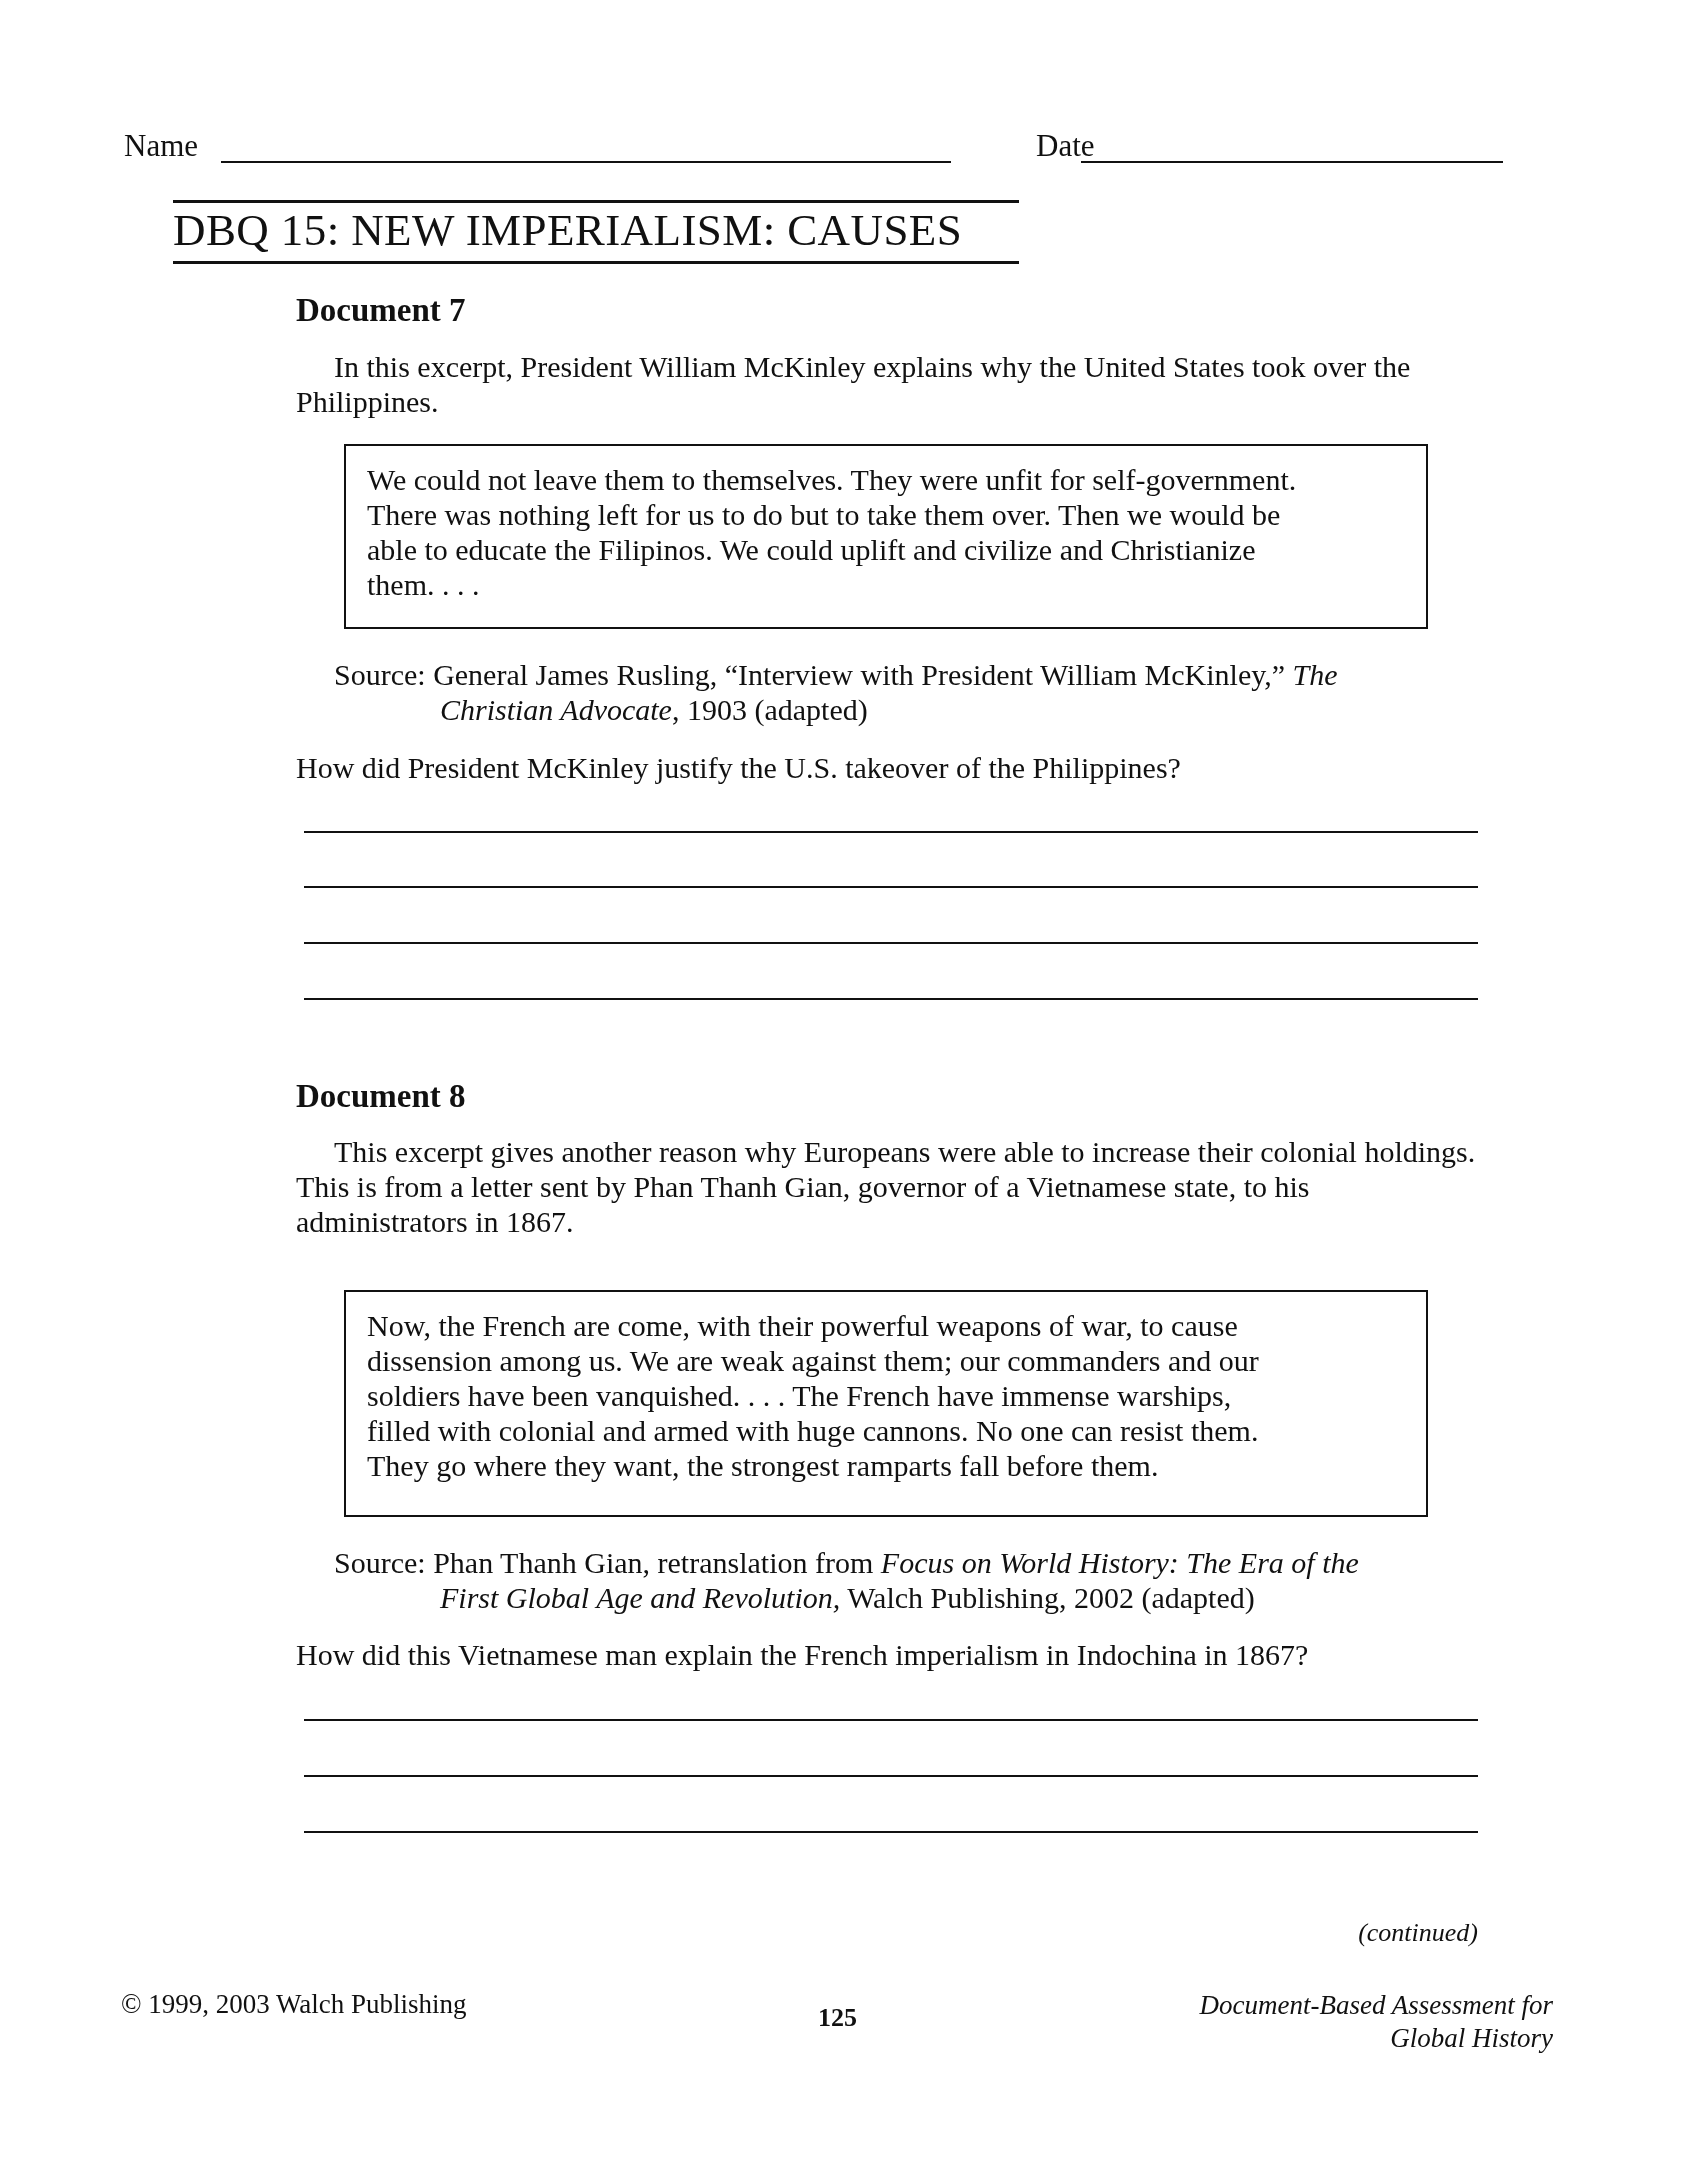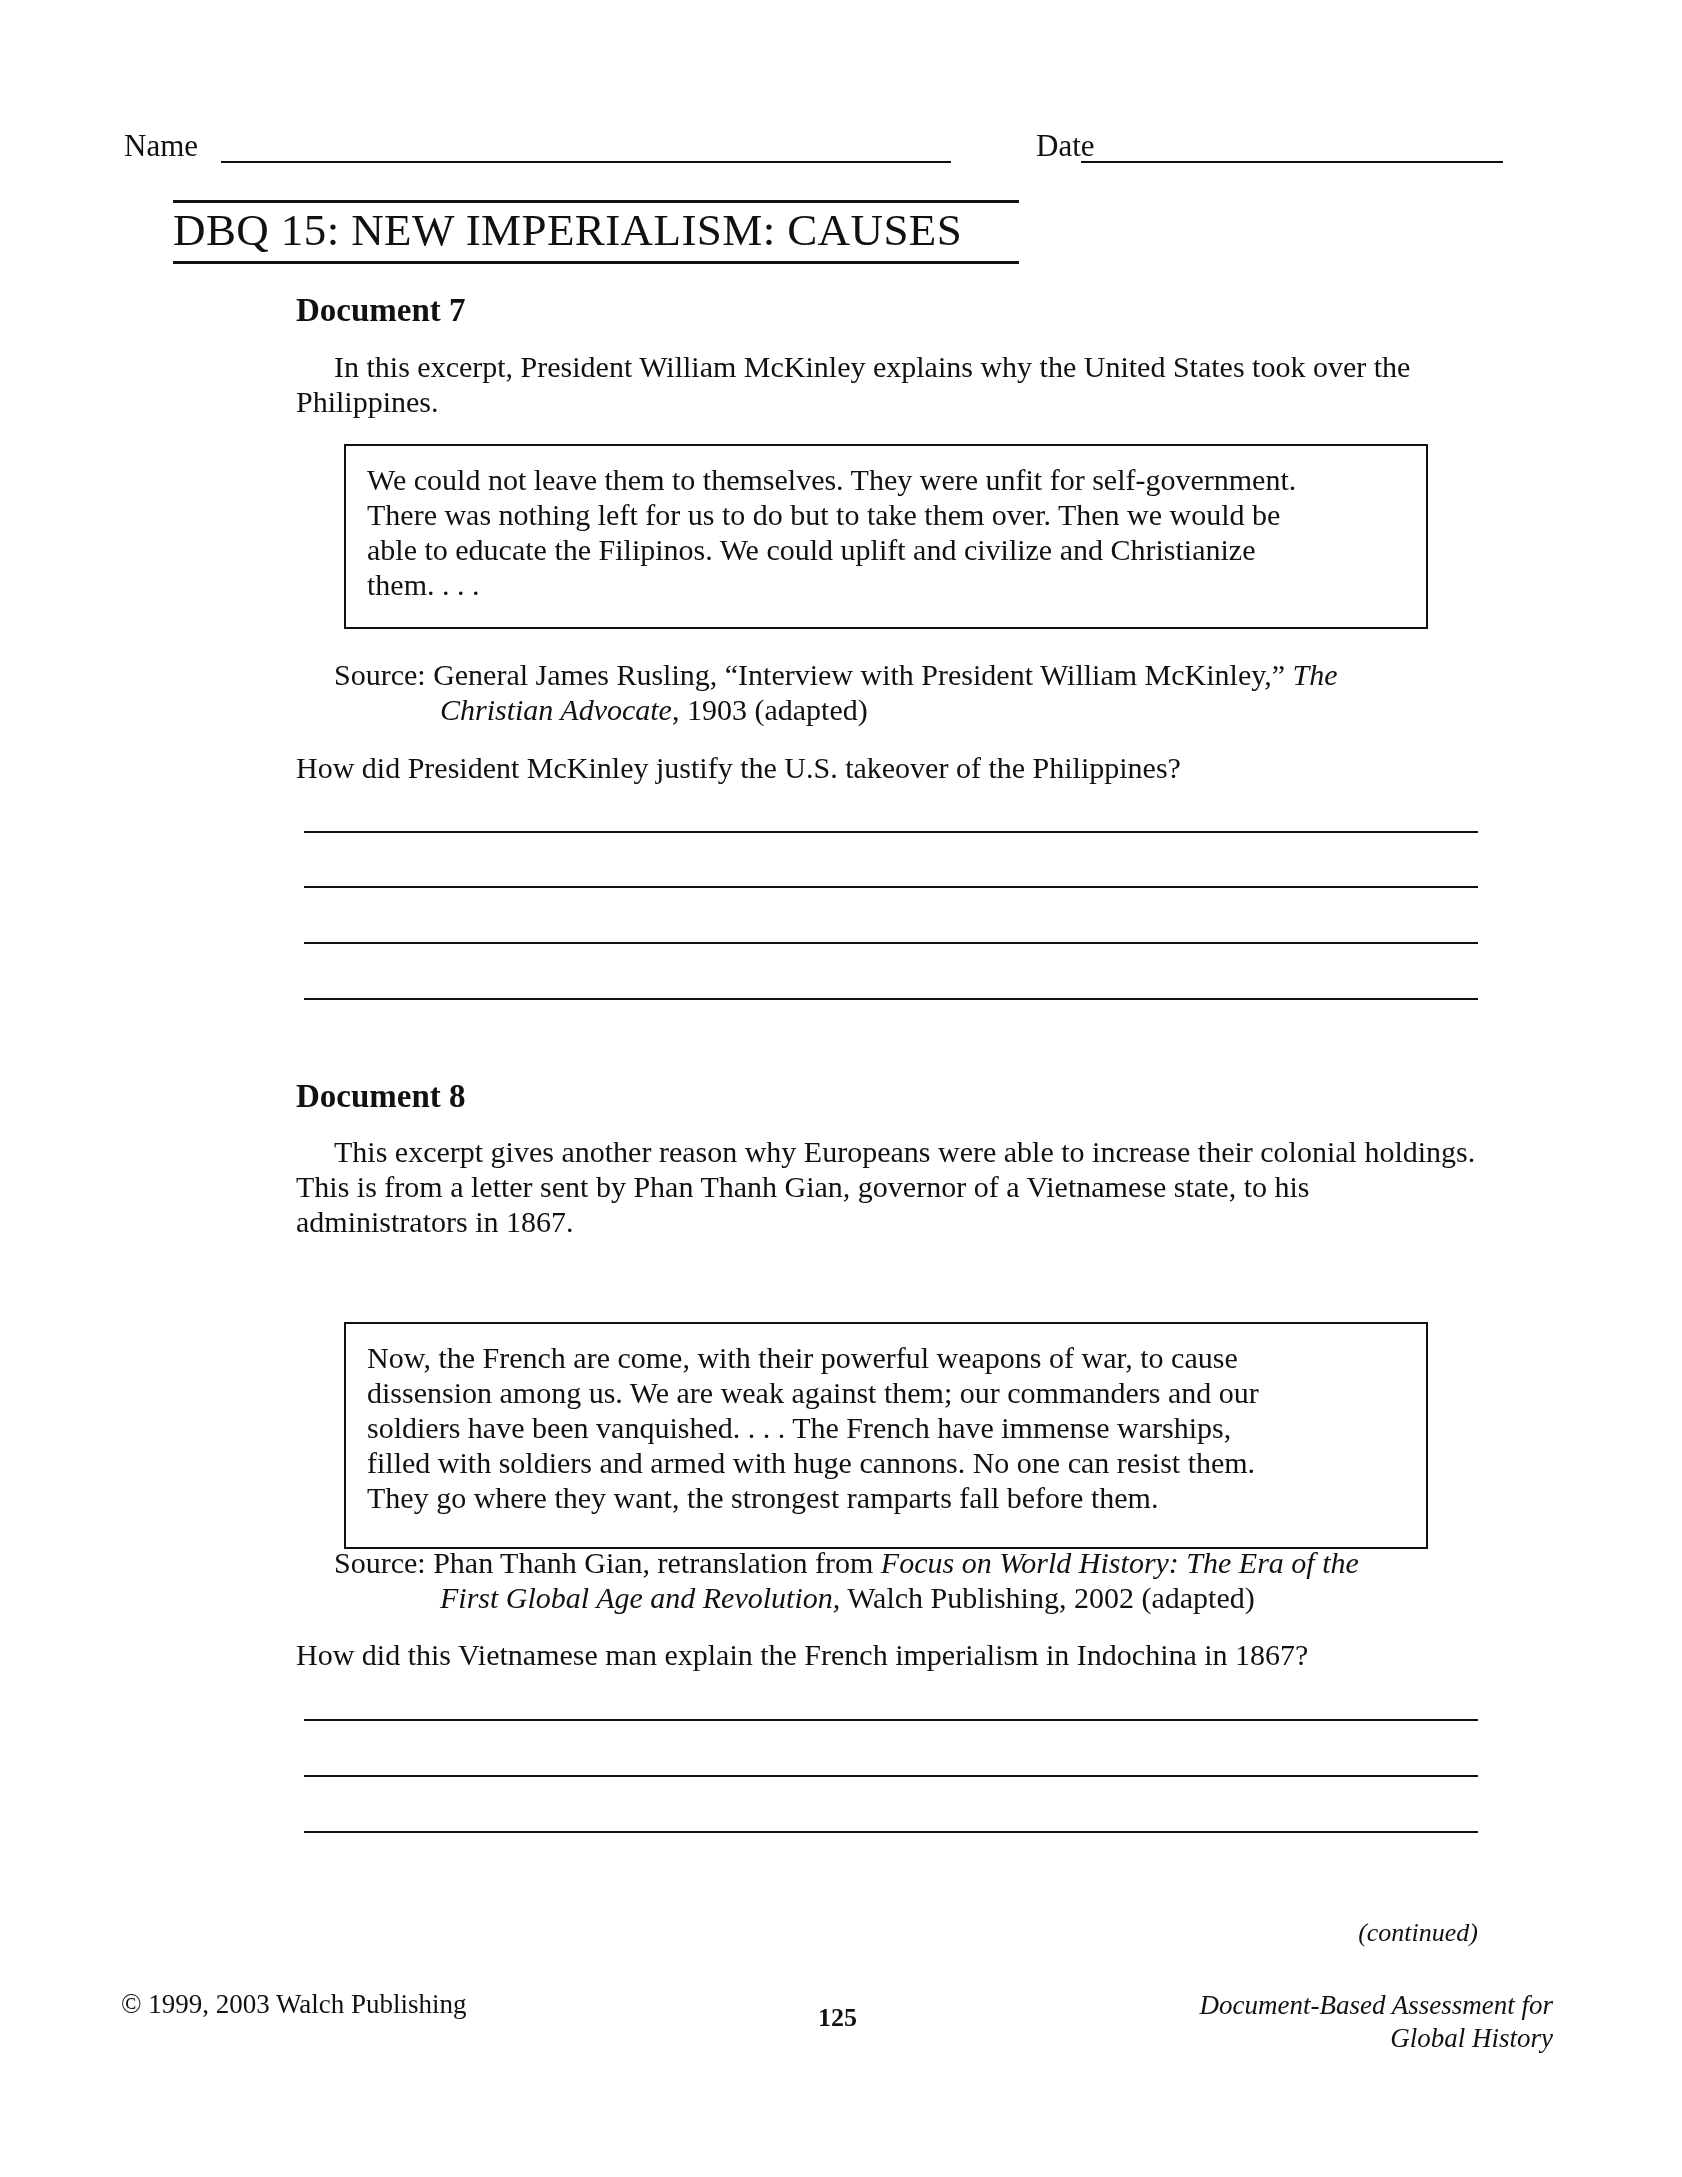--- a/index.html
+++ b/index.html
@@ -39,21 +39,21 @@
   
   #doc7-heading { left: 296px; top: 291px; text-align: right; }
   #doc7-intro { left: 296px; top: 349px; }
   #doc7-box { left: 344px; top: 444px; width: 1084px; height: 185px; }
   #doc7-source { left: 334px; top: 657px; width: 1159px; }
   #doc7-question { left: 296px; top: 750px; }
 
   
   #doc8-heading { left: 296px; top: 1077px; }
   #doc8-intro { left: 296px; top: 1134px; }
-  #doc8-box { left: 344px; top: 1290px; width: 1084px; height: 227px; margin-top: 32px; }
+  #doc8-box { left: 344px; top: 1290px; width: 1084px; height: 227px; }
   #doc8-source { left: 334px; top: 1545px; width: 1159px; }
   #doc8-question { left: 296px; top: 1637px; }
 
   
   #continued { right: 205px; top: 1918px; font-size: 26px; font-style: italic; }
   #copyright { left: 121px; top: 1989px; font-size: 27px; }
   #page-number { left: 818px; top: 2003px; font-size: 26px; font-weight: bold; }
   #footer-right { right: 130px; top: 1989px; font-size: 27px; font-style: italic; text-align: right; line-height: 33px; }
   i { font-style: italic; }
 </style>
@@ -86,21 +86,21 @@
 <div class="abs answer-line" style="top:886px"></div>
 <div class="abs answer-line" style="top:942px"></div>
 <div class="abs answer-line" style="top:998px"></div>
 
 <div id="doc8-heading" class="abs doc-heading">Document 8</div>
 <div id="doc8-intro" class="abs para"><span class="indent"></span><span>This excerpt gives another reason why Europeans were able to increase their colonial holdings. This is from a letter sent by Phan Thanh Gian, governor of a Vietnamese state, to his administrators in 1867.</span></div>
 <div id="doc8-box" class="abs quote-box">
   <div class="qtext">Now, the French are come, with their powerful weapons of war, to cause</div>
   <div class="qtext">dissension among us. We are weak against them; our commanders and our</div>
   <div class="qtext">soldiers have been vanquished. . . . The French have immense warships,</div>
-  <div class="qtext">filled with soldiers and armed with huge cannons. No one can resist them.</div>
+  <div class="qtext">filled with colonial and armed with huge cannons. No one can resist them.</div>
   <div class="qtext">They go where they want, the strongest ramparts fall before them.</div>
 </div>
 <div id="doc8-source" class="abs source">
   <span>Source: Phan Thanh Gian, retranslation from </span><i>Focus on World History: The Era of the</i>
   <span class="src-indent"><i>First Global Age and Revolution,</i><span> Walch Publishing, 2002 (adapted)</span></span>
 </div>
 <div id="doc8-question" class="abs question">How did this Vietnamese man explain the French imperialism in Indochina in 1867?</div>
 <div class="abs answer-line" style="top:1719px"></div>
 <div class="abs answer-line" style="top:1775px"></div>
 <div class="abs answer-line" style="top:1831px"></div>

